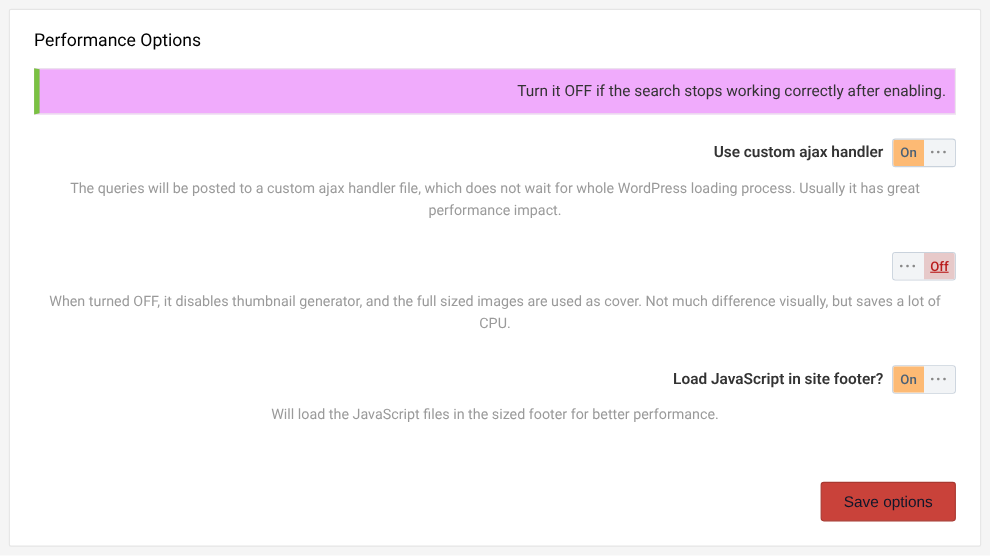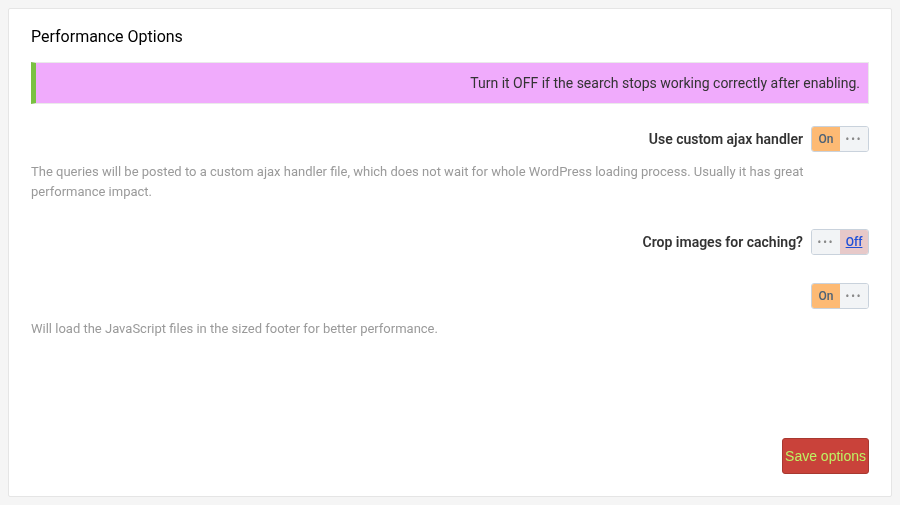--- a/index.html
+++ b/index.html
@@ -45,21 +45,21 @@
       align-items: center;
       gap: 8px;
       margin-bottom: 10px;
     }
     .option-label {
       font-size: 14px;
       color: #333;
       font-weight: 600;
     }
     .option-desc {
-      text-align: left;
+      text-align: center;
       font-size: 13px;
       color: #9a9a9a;
       line-height: 1.5;
     }
     .toggle {
       display: inline-flex;
       border: 1px solid #c9d2dc;
       border-radius: 3px;
       overflow: hidden;
       font-size: 12px;
@@ -80,38 +80,38 @@
     }
     .toggle .dots {
       background: #f2f4f6;
       color: #888;
       letter-spacing: 2px;
       font-weight: 700;
       font-size: 10px;
     }
     .toggle.off .lbl {
       background: #e7c9c9;
-      color: #1d4ed8;
+      color: #b91c1c;
       order: 2;
       text-decoration: underline;
     }
     .toggle.off .dots {
       order: 1;
     }
     .save-row {
       position: absolute;
       bottom: 22px;
       right: 22px;
     }
     .save-btn {
       background: #c9423a;
-      color: #bef264;
+      color: #0f172a;
       border: 1px solid #a83830;
       border-radius: 3px;
-      padding: 9px 2px;
+      padding: 9px 20px;
       font-size: 14px;
       font-weight: 500;
       cursor: pointer;
     }
   </style>
 </head>
 <body>
 
 <div class="panel">
   <h2 class="panel-title">Performance Options</h2>
@@ -128,30 +128,31 @@
         <div class="toggle">
           <span class="lbl">On</span>
           <span class="dots">•••</span>
         </div>
       </div>
       <div class="option-desc">The queries will be posted to a custom ajax handler file, which does not wait for whole WordPress loading process. Usually it has great performance impact.</div>
     </div>
 
     <div class="option">
       <div class="option-row">
-        <span class="option-label">Crop images for caching?</span>
         <div class="toggle off">
           <span class="lbl">Off</span>
           <span class="dots">•••</span>
         </div>
       </div>
+      <div class="option-desc">When turned OFF, it disables thumbnail generator, and the full sized images are used as cover. Not much difference visually, but saves a lot of CPU.</div>
     </div>
 
     <div class="option">
       <div class="option-row">
+        <span class="option-label">Load JavaScript in site footer?</span>
         <div class="toggle">
           <span class="lbl">On</span>
           <span class="dots">•••</span>
         </div>
       </div>
       <div class="option-desc">Will load the JavaScript files in the sized footer for better performance.</div>
     </div>
 
   </div>
 

